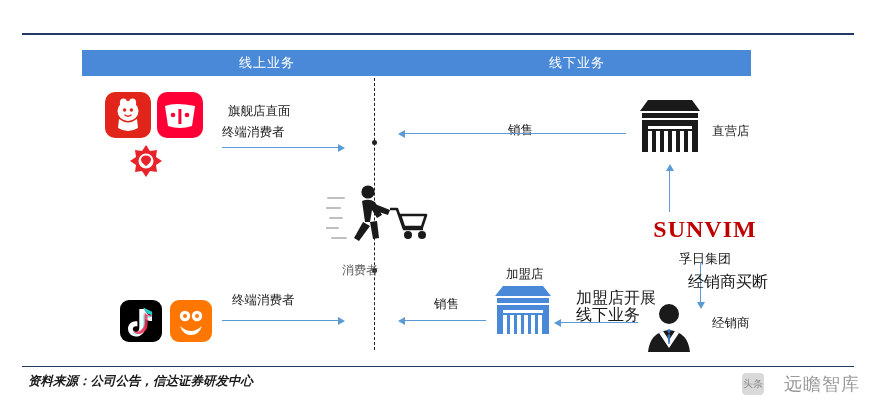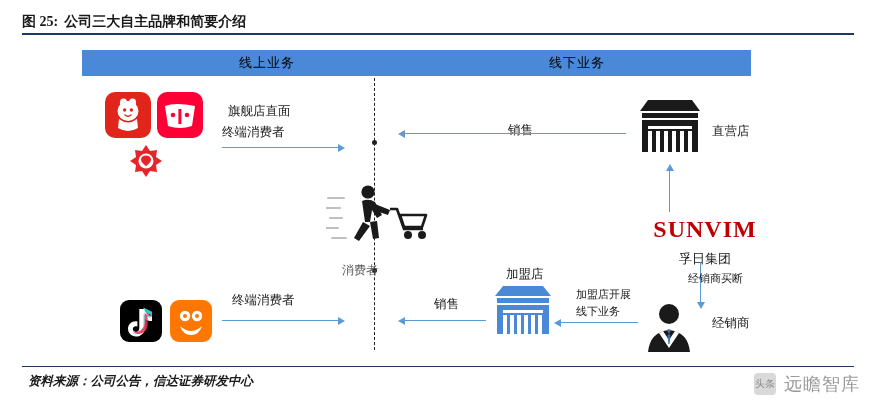--- a/index.html
+++ b/index.html
@@ -80,21 +80,21 @@
     top: 50px;
     width: 669px;
     height: 26px;
     background: #4a89d8;
   }
   .banner-label {
     position: absolute;
     top: 0;
     height: 26px;
     line-height: 26px;
-    color: #000000;
+    color: #ffffff;
     font-size: 13px;
     font-family: "Liberation Sans", sans-serif;
     text-align: center;
     letter-spacing: 1px;
   }
   .banner-online { left: 110px; width: 150px; }
   .banner-offline { left: 420px; width: 150px; }
 
   
   .divider {
@@ -115,21 +115,21 @@
   }
 
   
   .txt {
     position: absolute;
     font-family: "Liberation Sans", sans-serif;
     color: #1a1a1a;
     white-space: pre;
     line-height: 1.35;
   }
-  .txt-s { font-size: 11px; }
+  .txt-s { font-size: 16px; }
   .txt-m { font-size: 12.5px; }
   .txt-l { font-size: 15px; color: #555; }
 
   
   .arrow-line {
     position: absolute;
     background: #5b9bd5;
     height: 1.2px;
   }
   .arrow-vline {
@@ -189,21 +189,21 @@
     margin-top: 7px;
   }
 
   
   .watermark {
     position: absolute;
     right: 16px;
     bottom: 8px;
     display: flex;
     align-items: center;
-    gap: 8px;
+    gap: 20px;
   }
   .wm-logo {
     width: 22px; height: 22px;
     border-radius: 4px;
     background: #d9d9d9;
     display: flex; align-items: center; justify-content: center;
     font-size: 10px; color: #8a8a8a;
     font-family: "Liberation Sans", sans-serif;
   }
   .wm-text {
@@ -211,24 +211,20 @@
     font-size: 18px;
     color: #9a9a9a;
     letter-spacing: 1px;
   }
 </style>
 </head>
 <body>
 
 <div class="page">
 
-  <div class="fig-header">
-    <span class="fig-label">图 25:</span>
-    <span class="fig-title">公司三大自主品牌和简要介绍</span>
-  </div>
   <div class="rule-top"></div>
   <div class="rule-bottom"></div>
   <div class="source-line">资料来源：公司公告，信达证券研发中心</div>
 
   <div class="banner">
     <div class="banner-label banner-online">线上业务</div>
     <div class="banner-label banner-offline">线下业务</div>
   </div>
 
   <div class="divider"></div>

